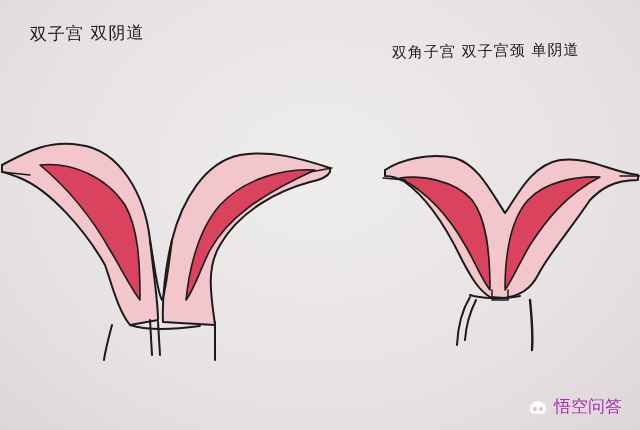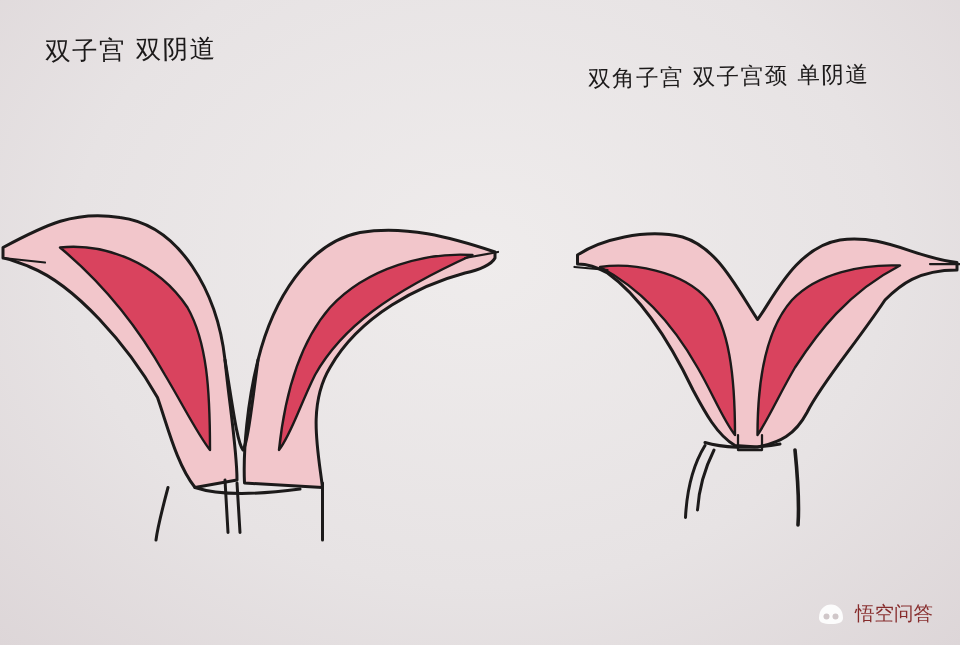--- a/index.html
+++ b/index.html
@@ -18,22 +18,22 @@
     color: #1c1a1a;
     font-family: "DejaVu Serif", serif;
     letter-spacing: 1px;
     transform: rotate(-1deg);
   }
   .label-left { left: 30px; top: 22px; font-size: 17px; }
   .label-right { left: 392px; top: 42px; font-size: 15px; }
   svg.drawing { position: absolute; left: 0; top: 0; }
   .watermark {
     position: absolute; right: 18px; bottom: 12px;
-    display: flex; gap: 5px;
-    color: #7f1d1d; font-size: 13px; opacity: 0.92;
+    display: flex; align-items: center; gap: 5px;
+    color: #a21caf; font-size: 17px; opacity: 0.92;
   }
   .wm-icon { width: 22px; height: 18px; }
 </style>
 </head>
 <body>
 
 <div class="paper"></div>
 
 <div class="label label-left">双子宫 双阴道</div>
 <div class="label label-right">双角子宫 双子宫颈 单阴道</div>

